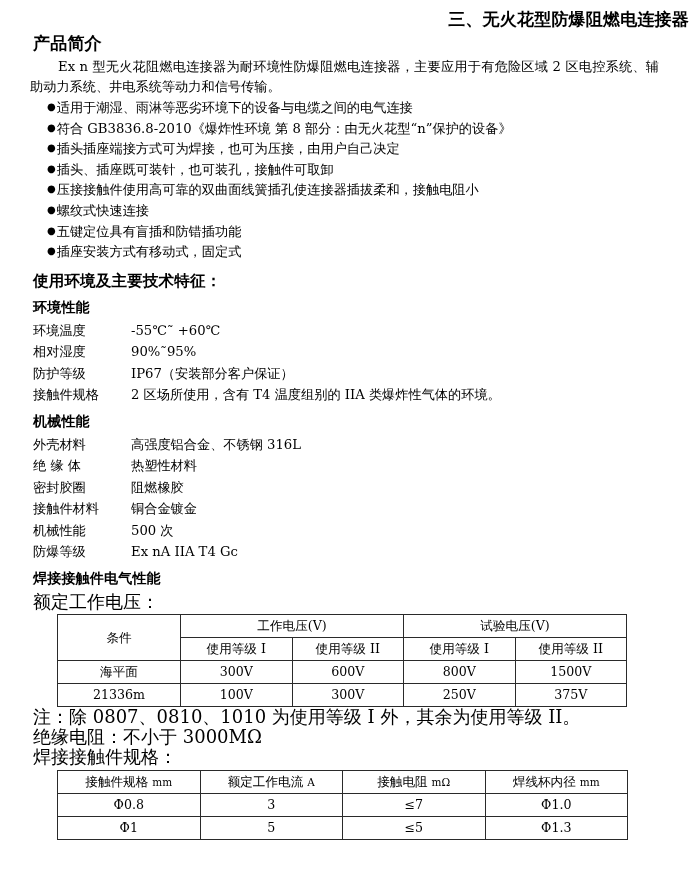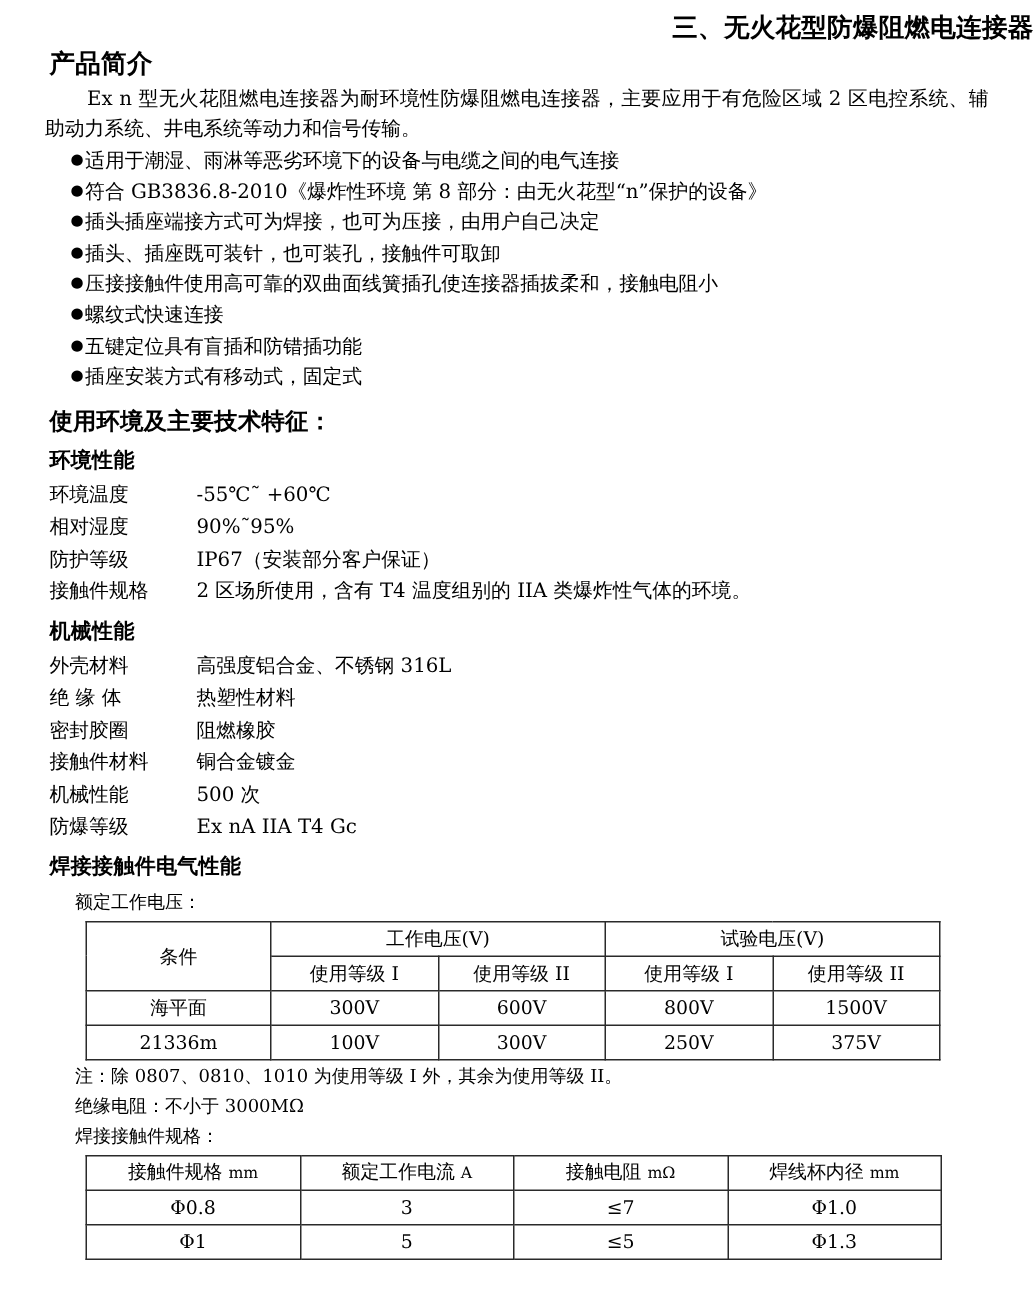--- a/index.html
+++ b/index.html
@@ -95,23 +95,23 @@
   .spec-label {
     width: 98px;
     flex: 0 0 98px;
   }
   .spec-value {
     flex: 1 1 auto;
   }
 
   
   .line {
-    font-size: 12px;
+    font-size: 18px;
     line-height: 21px;
-    margin-left: 50px;
+    margin-left: 33px;
     white-space: nowrap;
   }
   .line.tight { line-height: 20px; }
 
   
   table {
     border-collapse: collapse;
     font-size: 12.6px;
     table-layout: fixed;
   }

